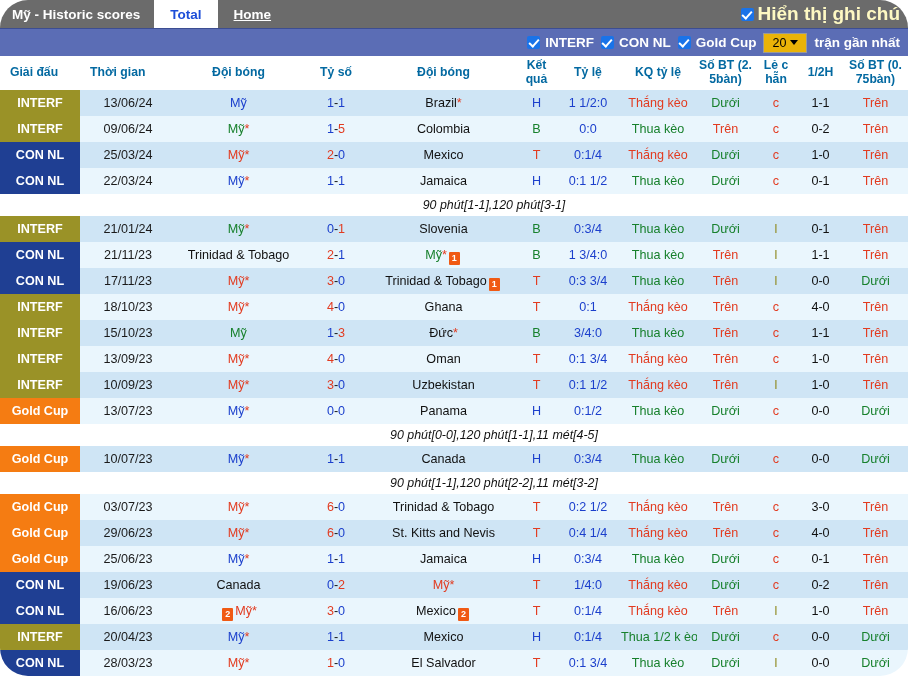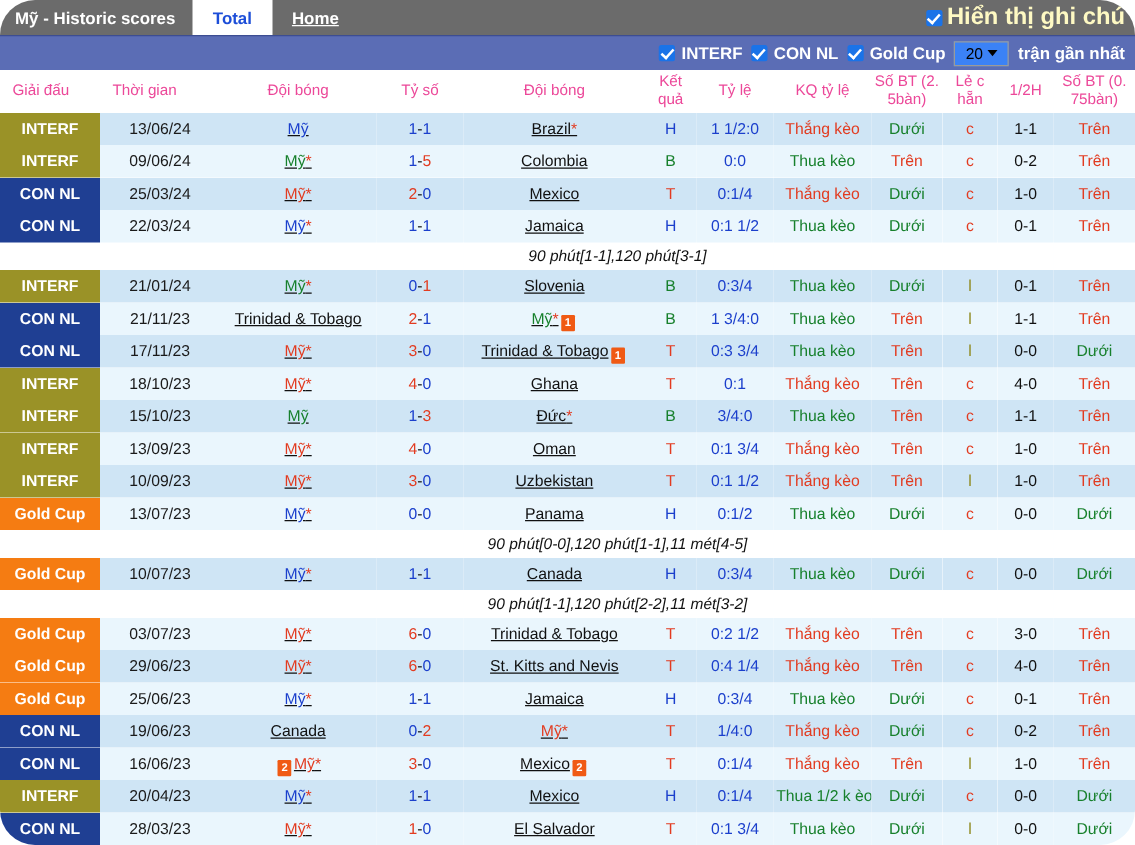--- a/index.html
+++ b/index.html
@@ -75,21 +75,21 @@
     justify-content: flex-end;
     padding-right: 8px;
     gap: 7px;
     border-top: 1px solid #3c4d92;
   }
   .filterbar .lbl {
     color: #ffffff; font-weight: bold; font-size: 13.5px; white-space: nowrap;
   }
   .filterbar .grp { display: flex; align-items: center; gap: 5px; cursor: pointer; }
   .select-box {
-    background: #3b82f6;
+    background: #eab308;
     border: 1px solid #9a9a9a;
     height: 20px;
     min-width: 44px;
     display: flex; align-items: center; justify-content: center;
     gap: 4px;
     font-size: 12.5px;
     color: #000;
     padding: 0 4px;
     cursor: pointer;
   }
@@ -97,22 +97,22 @@
     width: 0; height: 0;
     border-left: 4px solid transparent;
     border-right: 4px solid transparent;
     border-top: 5px solid #000;
   }
 
   
   table.scores { width: 908px; border-collapse: collapse; table-layout: fixed; }
   table.scores th {
     font-size: 12.2px;
-    font-weight: normal;
-    color: #ec4899;
+    font-weight: bold;
+    color: #0369a1;
     padding: 3px 2px;
     text-align: center;
     background: #ffffff;
     line-height: 1.12;
     vertical-align: middle;
     height: 34px;
   }
   table.scores th.lead { text-align: left; padding-left: 10px; }
   table.scores td {
     font-size: 12.6px;
@@ -128,21 +128,21 @@
 
   td.comp {
     color: #ffffff; font-weight: bold; font-size: 12.5px;
     text-align: center;
   }
   td.comp.c-interf  { background: #9a9227 !important; }
   td.comp.c-connl   { background: #1f3f93 !important; }
   td.comp.c-goldcup { background: #f57c12 !important; }
 
   td.date { color: #1a1a1a; }
-  td.team { color: #111111; text-decoration: underline; }
+  td.team { color: #111111; }
   td.score { font-weight: normal; }
 
   .tm-blue  { color: #1b3fcc; }
   .tm-red   { color: #e23b20; }
   .tm-green { color: #17802c; }
   .tm-black { color: #111111; }
   .ast      { color: #e23b20; }
 
   .sc-blue  { color: #1b3fcc; }
   .sc-red   { color: #e23b20; }

